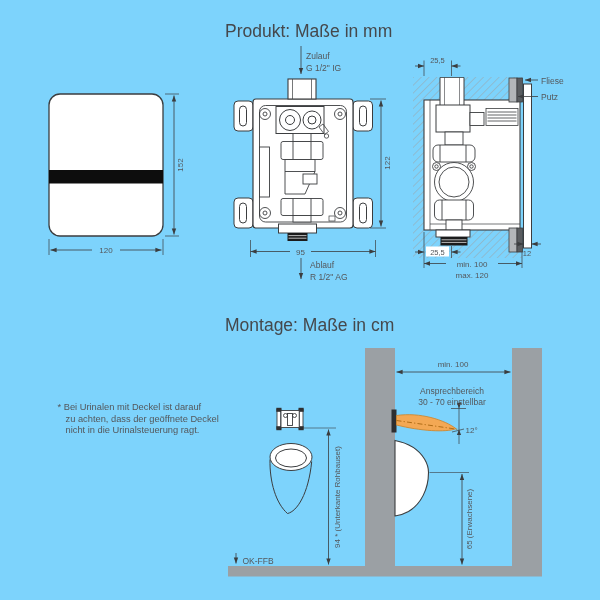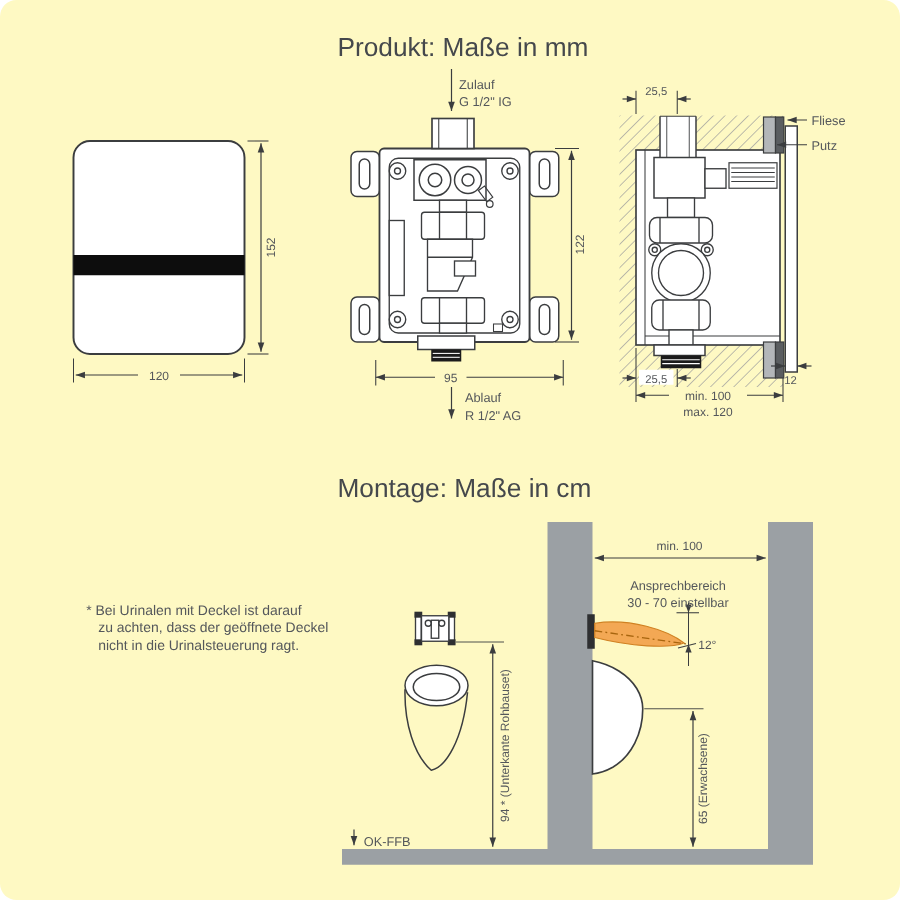--- a/index.html
+++ b/index.html
@@ -1,17 +1,17 @@
 <!DOCTYPE html>
 <html><head>
 <meta charset="utf-8">
 <style>
   html,body{margin:0;padding:0;background:#ffffff;}
-  #canvas{position:relative;width:600px;height:600px;background:#fef9c3;overflow:hidden;
-          font-family:"Liberation Sans", sans-serif;border-radius:11px;}
+  #canvas{position:relative;width:600px;height:600px;background:#7dd3fc;overflow:hidden;
+          font-family:"Liberation Sans", sans-serif;}
   svg{display:block;}
   text{font-family:"Liberation Sans", sans-serif;fill:#54575b;}
   .title{font-size:17.5px;fill:#45484c;}
   .lbl{font-size:8.5px;}
   .dim{font-size:8px;}
   .dimsm{font-size:7.5px;}
   .foot{font-size:9.3px;}
 </style>
 </head>
 <body>

